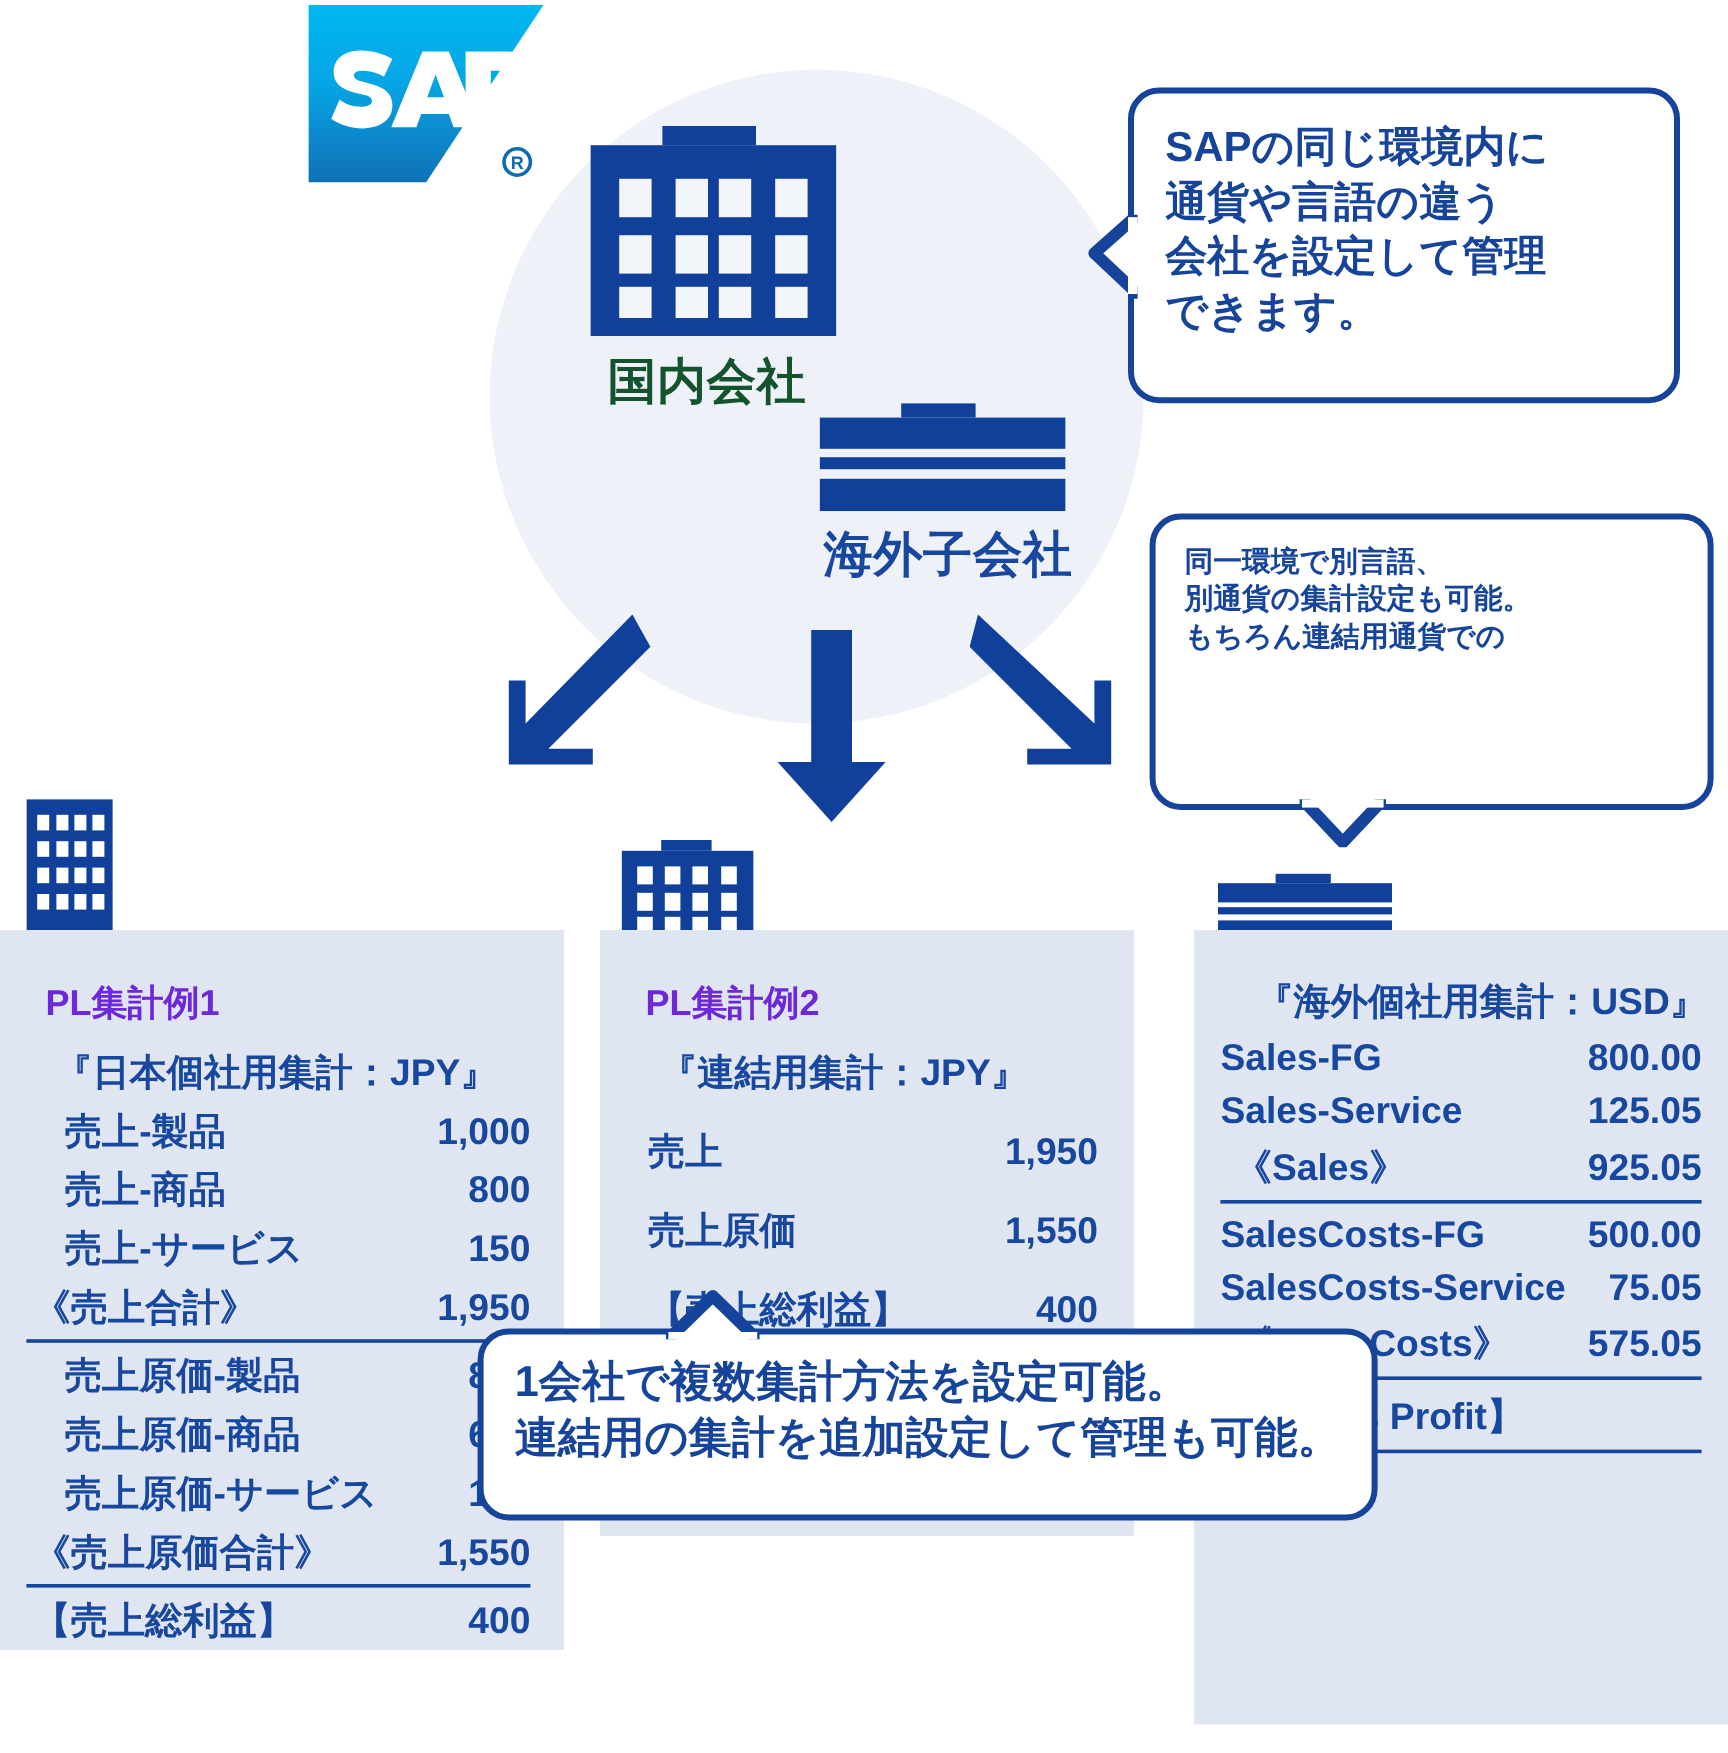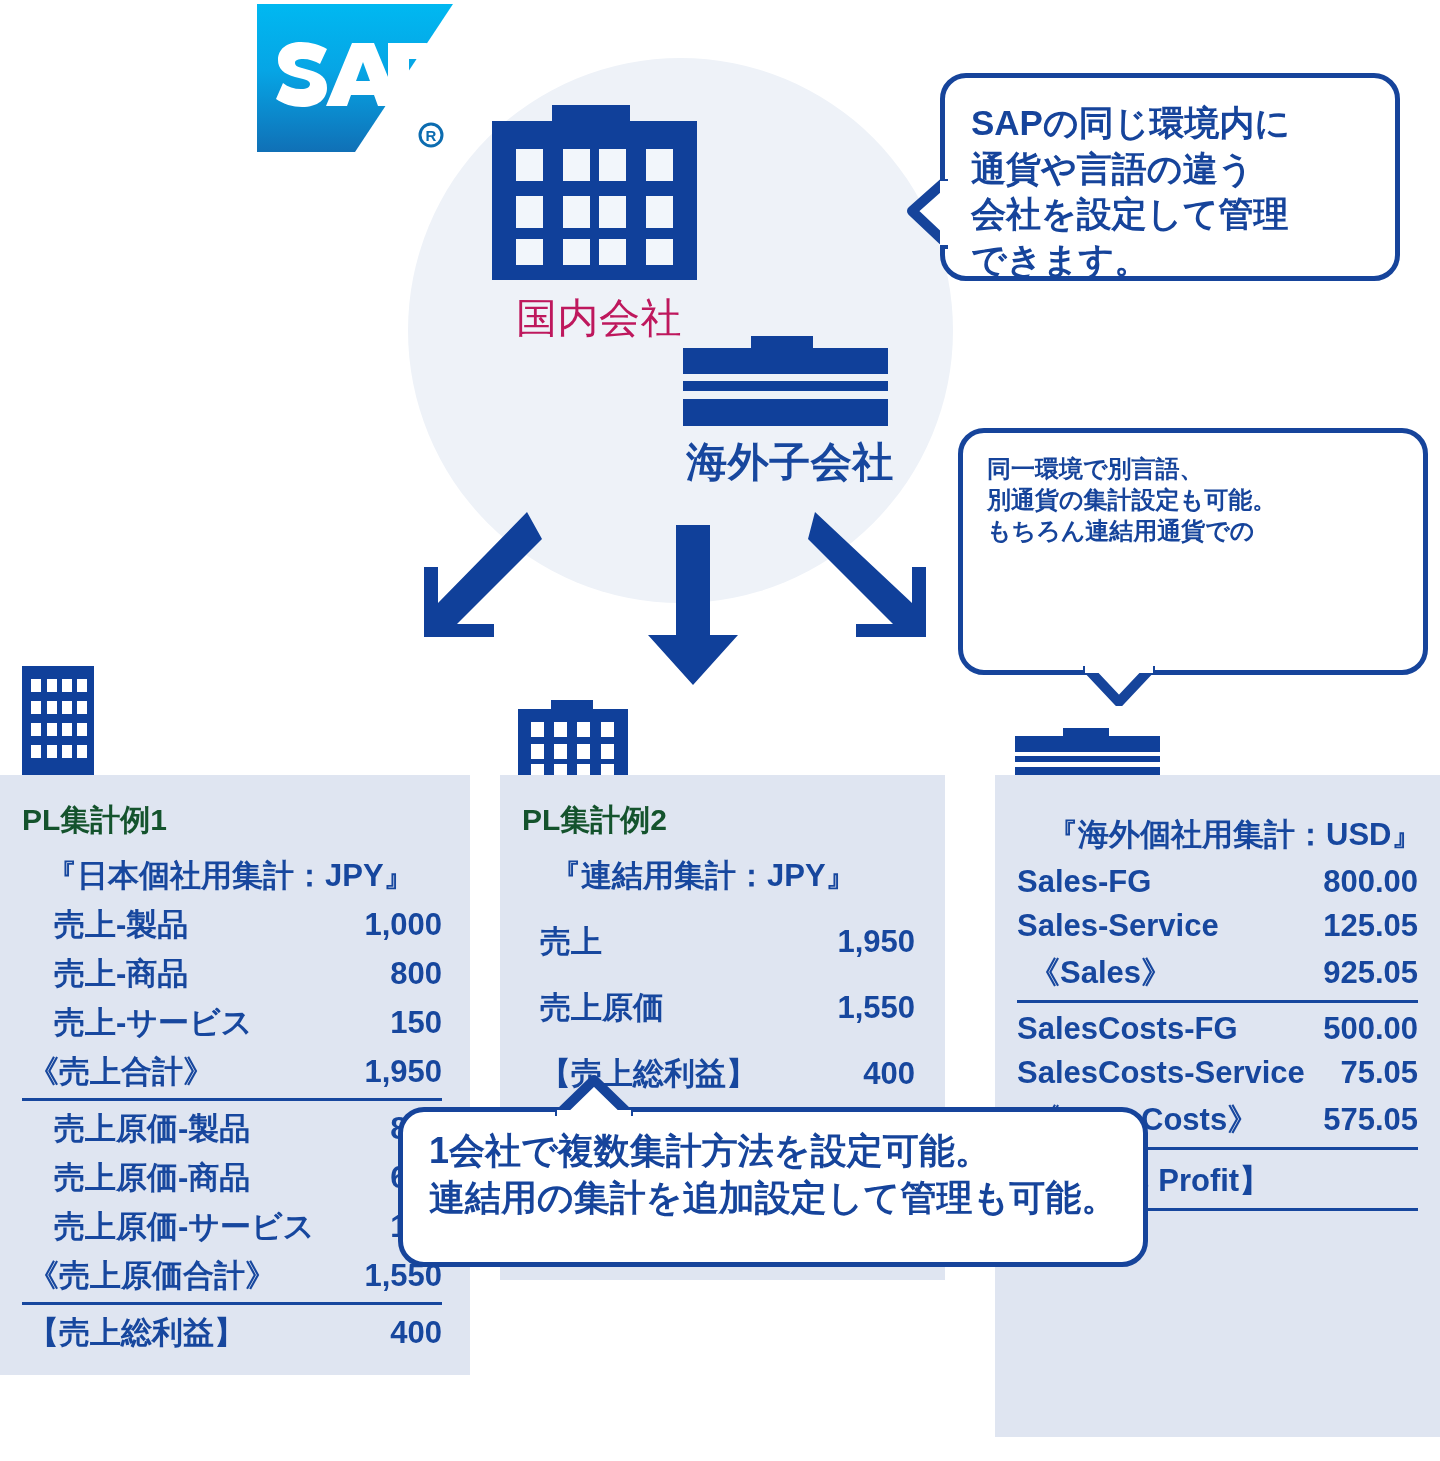--- a/index.html
+++ b/index.html
@@ -20,22 +20,22 @@
     border-radius:50%;
     background:#eef2f8;
   }
 
   
   #sap-logo{left:257px;top:4px;width:196px;height:148px;}
 
   
   #domestic-building{left:492px;top:105px;width:205px;height:175px;}
   #domestic-label{
-    left:474px;top:296px;width:250px;text-align:center;
-    font-size:41px;font-weight:400;color:#be185d;letter-spacing:.5px;
+    left:464px;top:296px;width:250px;text-align:center;
+    font-size:41px;font-weight:700;color:#14532d;letter-spacing:.5px;
     line-height:1.1;
   }
   #overseas-building{left:683px;top:336px;width:205px;height:90px;}
   #overseas-label{
     left:650px;top:440px;width:280px;text-align:center;
     font-size:41px;font-weight:700;color:#17479e;letter-spacing:.5px;
     line-height:1.1;
   }
 
   
@@ -43,21 +43,21 @@
   #arrow-down{left:648px;top:525px;width:90px;height:160px;}
   #arrow-right{left:808px;top:512px;width:130px;height:130px;}
 
   
   .bubble{
     background:#ffffff;border:5px solid #16449b;border-radius:26px;
     color:#16449b;font-weight:700;box-sizing:border-box;
     line-height:1.30;letter-spacing:0px;
   }
   #bubble-1{
-    left:940px;top:73px;width:460px;height:208px;
+    left:940px;top:73px;width:460px;height:263px;
     padding:22px 26px;font-size:35px;
   }
   #bubble-1 .tail{
     position:absolute;left:-39px;top:101px;width:42px;height:70px;
   }
   #bubble-2{
     left:958px;top:428px;width:470px;height:247px;
     padding:20px 24px;font-size:24px;
   }
   #bubble-2 .tail{
@@ -80,22 +80,22 @@
   #panel-1{left:0px;top:775px;width:470px;height:600px;}
   #panel-2{left:500px;top:775px;width:445px;height:505px;}
   #panel-3{left:995px;top:775px;width:445px;height:662px;}
 
   .panel-icon{position:absolute;}
   #panel-1-icon{left:22px;top:666px;width:72px;height:112px;}
   #panel-2-icon{left:518px;top:700px;width:110px;height:80px;}
   #panel-3-icon{left:1015px;top:728px;width:145px;height:52px;}
 
   .panel-title{
-    font-size:30px;font-weight:700;color:#14532d;
-    padding:0;margin:0;
+    font-size:30px;font-weight:700;color:#6d28d9;
+    padding:0;margin:16px;
   }
   .panel-sub{
     font-size:31px;font-weight:700;color:#17479e;
     white-space:nowrap;
   }
   .rows{width:100%;}
   .row{
     display:flex;align-items:baseline;
     font-size:31px;font-weight:700;color:#17479e;
     white-space:nowrap;

